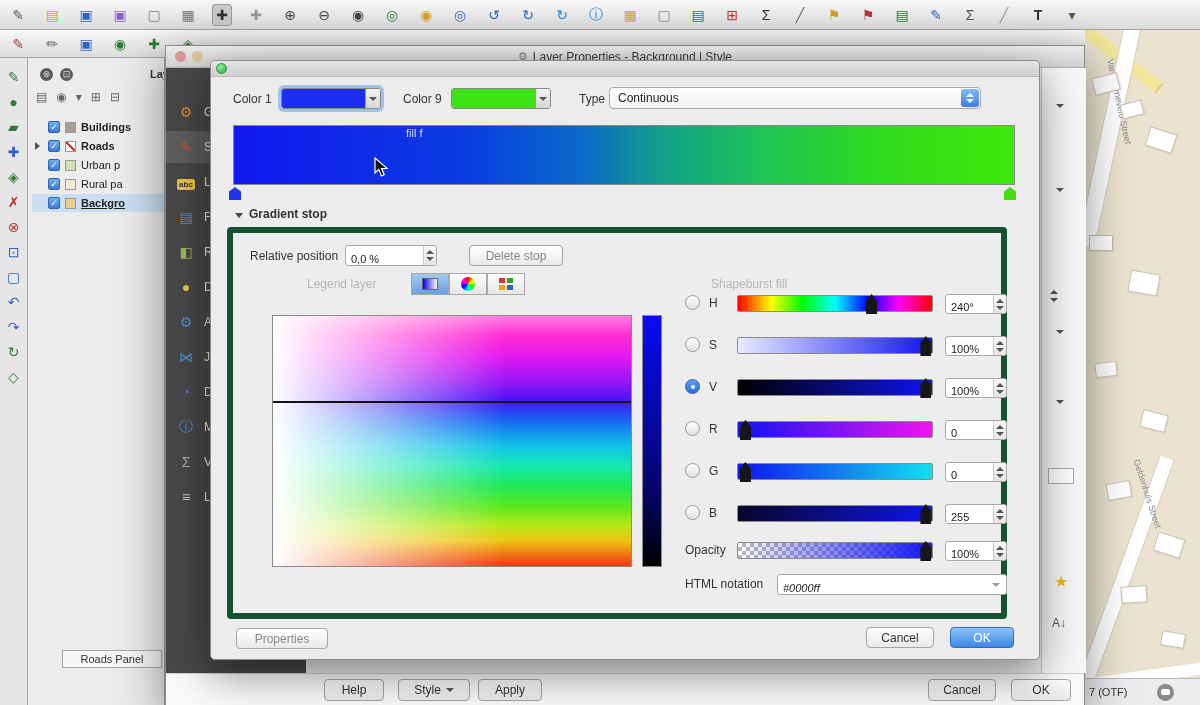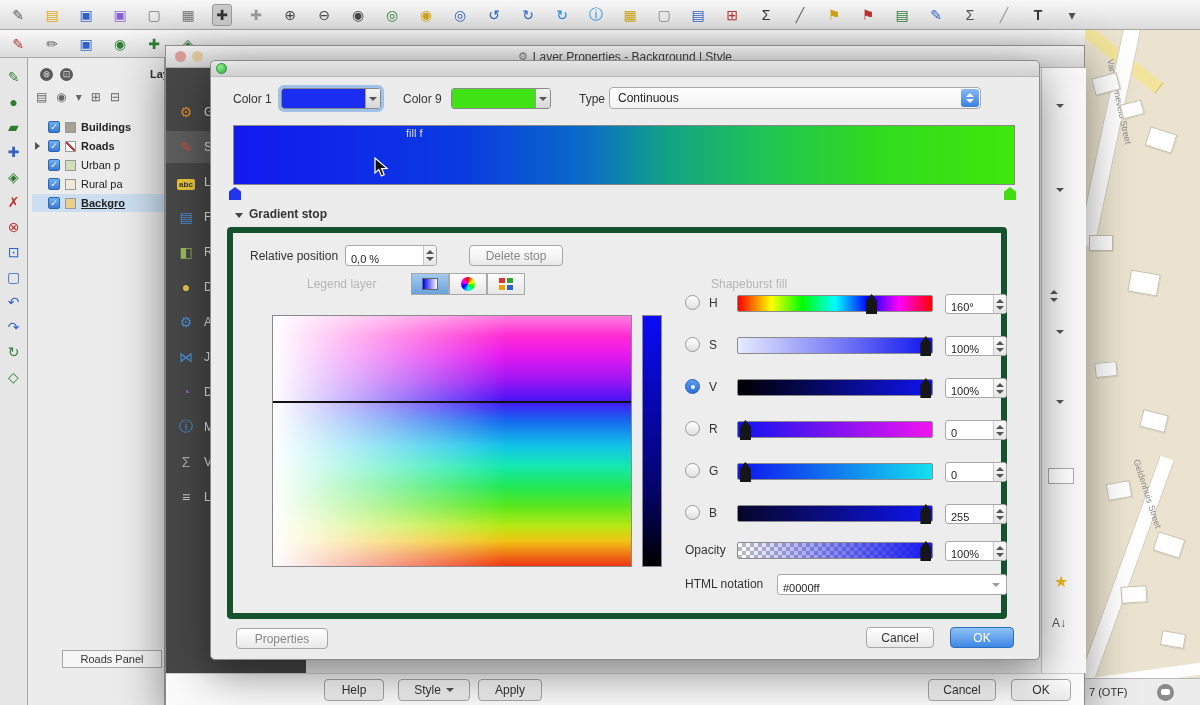--- a/index.html
+++ b/index.html
@@ -351,21 +351,21 @@
       </div>
       <div class="vbarpick" style="left:409px;top:82px;width:20px;height:252px"></div>
 
       <div>
         <span class="rad" style="left:452px;top:62px"></span>
         <span class="glabel" style="left:476px;top:63px">H</span>
         <div class="sl sl-h" style="left:504px;top:62px;width:196px">
             <span class="hdl" style="left:66%"></span>
           </div>
         <div class="spinbox" style="left:712px;top:61px;width:62px;height:20px">
-            <span>160°</span>
+            <span>240°</span>
             <span class="arrs">
               <span class="tu"></span>
               <span class="td"></span>
             </span>
           </div>
       </div>
       <div>
         <span class="rad" style="left:452px;top:104px"></span>
         <span class="glabel" style="left:476px;top:105px">S</span>
         <div class="sl sl-s" style="left:504px;top:104px;width:196px">
@@ -443,21 +443,21 @@
         <div class="spinbox" style="left:712px;top:308px;width:62px;height:20px">
             <span>100%</span>
             <span class="arrs">
               <span class="tu"></span>
               <span class="td"></span>
             </span>
           </div>
       </div>
       <div>
         <span class="glabel" style="left:452px;top:344px">HTML notation</span>
-        <div class="spinbox" style="left:544px;top:341px;width:230px;height:21px;">
+        <div class="spinbox" style="left:544px;top:341px;width:230px;height:21px;font-style:italic">
           <span>#0000ff</span>
           <span class="td" style="position:absolute;right:6px;top:8px;border-top-color:#999"></span>
         </div>
       </div>
     </div>
 
     <div class="btn" style="left:25px;top:567px;width:92px;height:21px;color:#888">Properties</div>
     <div class="btn" style="left:655px;top:566px;width:68px;height:21px">Cancel</div>
     <div class="btn primary" style="left:739px;top:566px;width:64px;height:21px">OK</div>
   </div>

